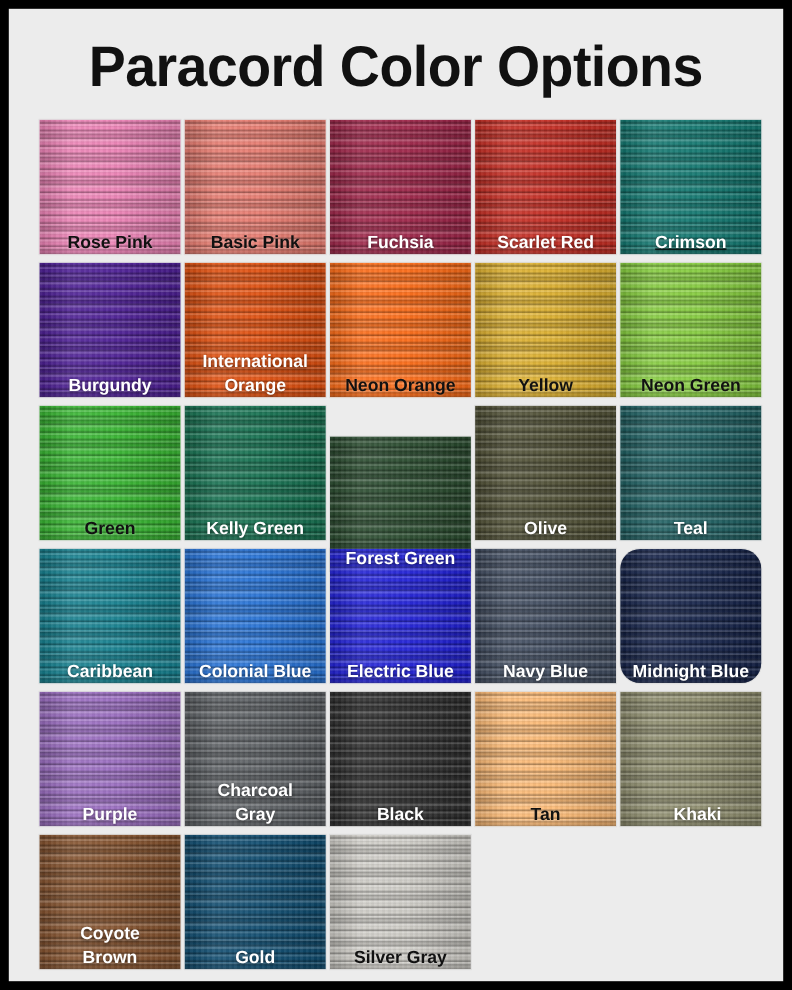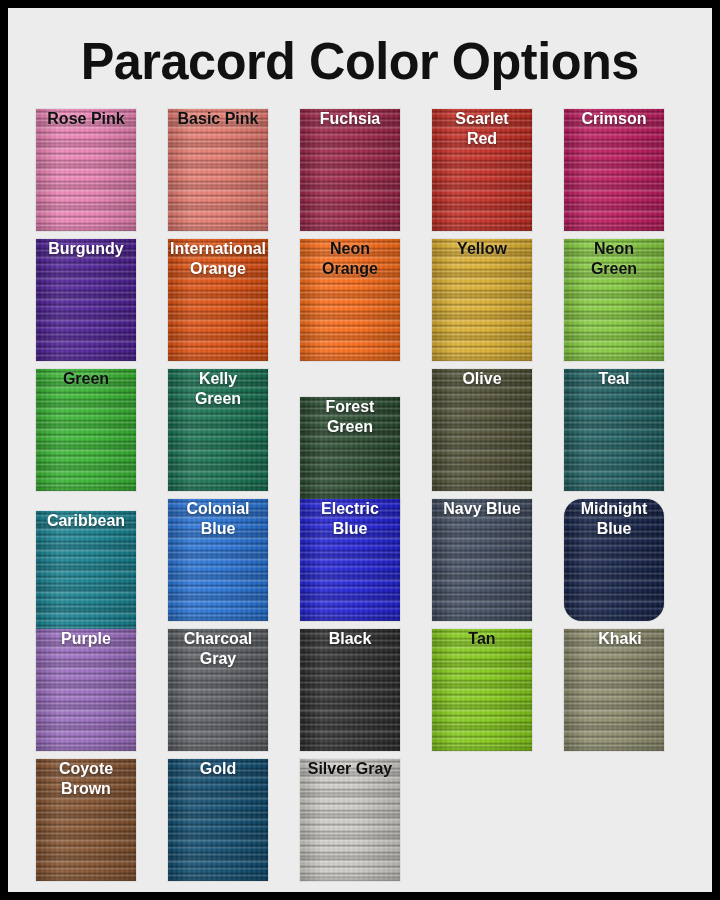--- a/index.html
+++ b/index.html
@@ -49,25 +49,25 @@
     display: grid;
     grid-template-columns: repeat(5, 120px);
     grid-auto-rows: 122px;
     column-gap: 12px;
     row-gap: 8px;
     justify-content: center;
   }
 
   .swatch {
     position: relative;
-    width: 100px;
+    width: 128px;
     height: 122px;
     overflow: hidden;
     display: flex;
-    align-items: flex-start;
+    align-items: flex-end;
     justify-content: center;
     background-color: #888;
     box-shadow: 0 0 0 1px rgba(0,0,0,0.06);
   }
 
   
   .swatch .tex {
     position: absolute;
     inset: 0;
     background-image:
@@ -148,21 +148,21 @@
         <span class="swatch-label dark">Basic Pink</span>
       </div>
       <div class="swatch" style="background-color: rgb(158, 35, 71);">
         <div class="tex"></div>
         <span class="swatch-label light">Fuchsia</span>
       </div>
       <div class="swatch" style="background-color: rgb(197, 42, 32);">
         <div class="tex"></div>
         <span class="swatch-label light">Scarlet Red</span>
       </div>
-      <div class="swatch" style="background-color: #be185d;">
+      <div class="swatch" style="background-color: #0f766e; text-decoration: underline;">
         <div class="tex"></div>
         <span class="swatch-label light">Crimson</span>
       </div>
       <div class="swatch" style="background-color: #4c1d95;">
         <div class="tex"></div>
         <span class="swatch-label light">Burgundy</span>
       </div>
       <div class="swatch" style="background-color: rgb(225, 78, 12);">
         <div class="tex"></div>
         <span class="swatch-label light">International Orange</span>
@@ -192,21 +192,21 @@
         <span class="swatch-label light">Forest Green</span>
       </div>
       <div class="swatch" style="background-color: rgb(78, 78, 51);">
         <div class="tex"></div>
         <span class="swatch-label light">Olive</span>
       </div>
       <div class="swatch" style="background-color: rgb(28, 94, 96);">
         <div class="tex"></div>
         <span class="swatch-label light">Teal</span>
       </div>
-      <div class="swatch" style="background-color: rgb(19, 128, 143); margin-top: 12px;">
+      <div class="swatch" style="background-color: rgb(19, 128, 143);">
         <div class="tex"></div>
         <span class="swatch-label light">Caribbean</span>
       </div>
       <div class="swatch" style="background-color: rgb(36, 113, 214);">
         <div class="tex"></div>
         <span class="swatch-label light">Colonial Blue</span>
       </div>
       <div class="swatch" style="background-color: rgb(31, 31, 216);">
         <div class="tex"></div>
         <span class="swatch-label light">Electric Blue</span>
@@ -224,21 +224,21 @@
         <span class="swatch-label light">Purple</span>
       </div>
       <div class="swatch" style="background-color: rgb(91, 95, 99);">
         <div class="tex"></div>
         <span class="swatch-label light">Charcoal Gray</span>
       </div>
       <div class="swatch" style="background-color: rgb(43, 43, 43);">
         <div class="tex"></div>
         <span class="swatch-label light">Black</span>
       </div>
-      <div class="swatch" style="background-color: #84cc16;">
+      <div class="swatch" style="background-color: #fdba74;">
         <div class="tex"></div>
         <span class="swatch-label dark">Tan</span>
       </div>
       <div class="swatch" style="background-color: rgb(141, 140, 108); padding-left: 12px;">
         <div class="tex"></div>
         <span class="swatch-label light">Khaki</span>
       </div>
       <div class="swatch" style="background-color: rgb(132, 81, 44);">
         <div class="tex"></div>
         <span class="swatch-label light">Coyote Brown</span>

